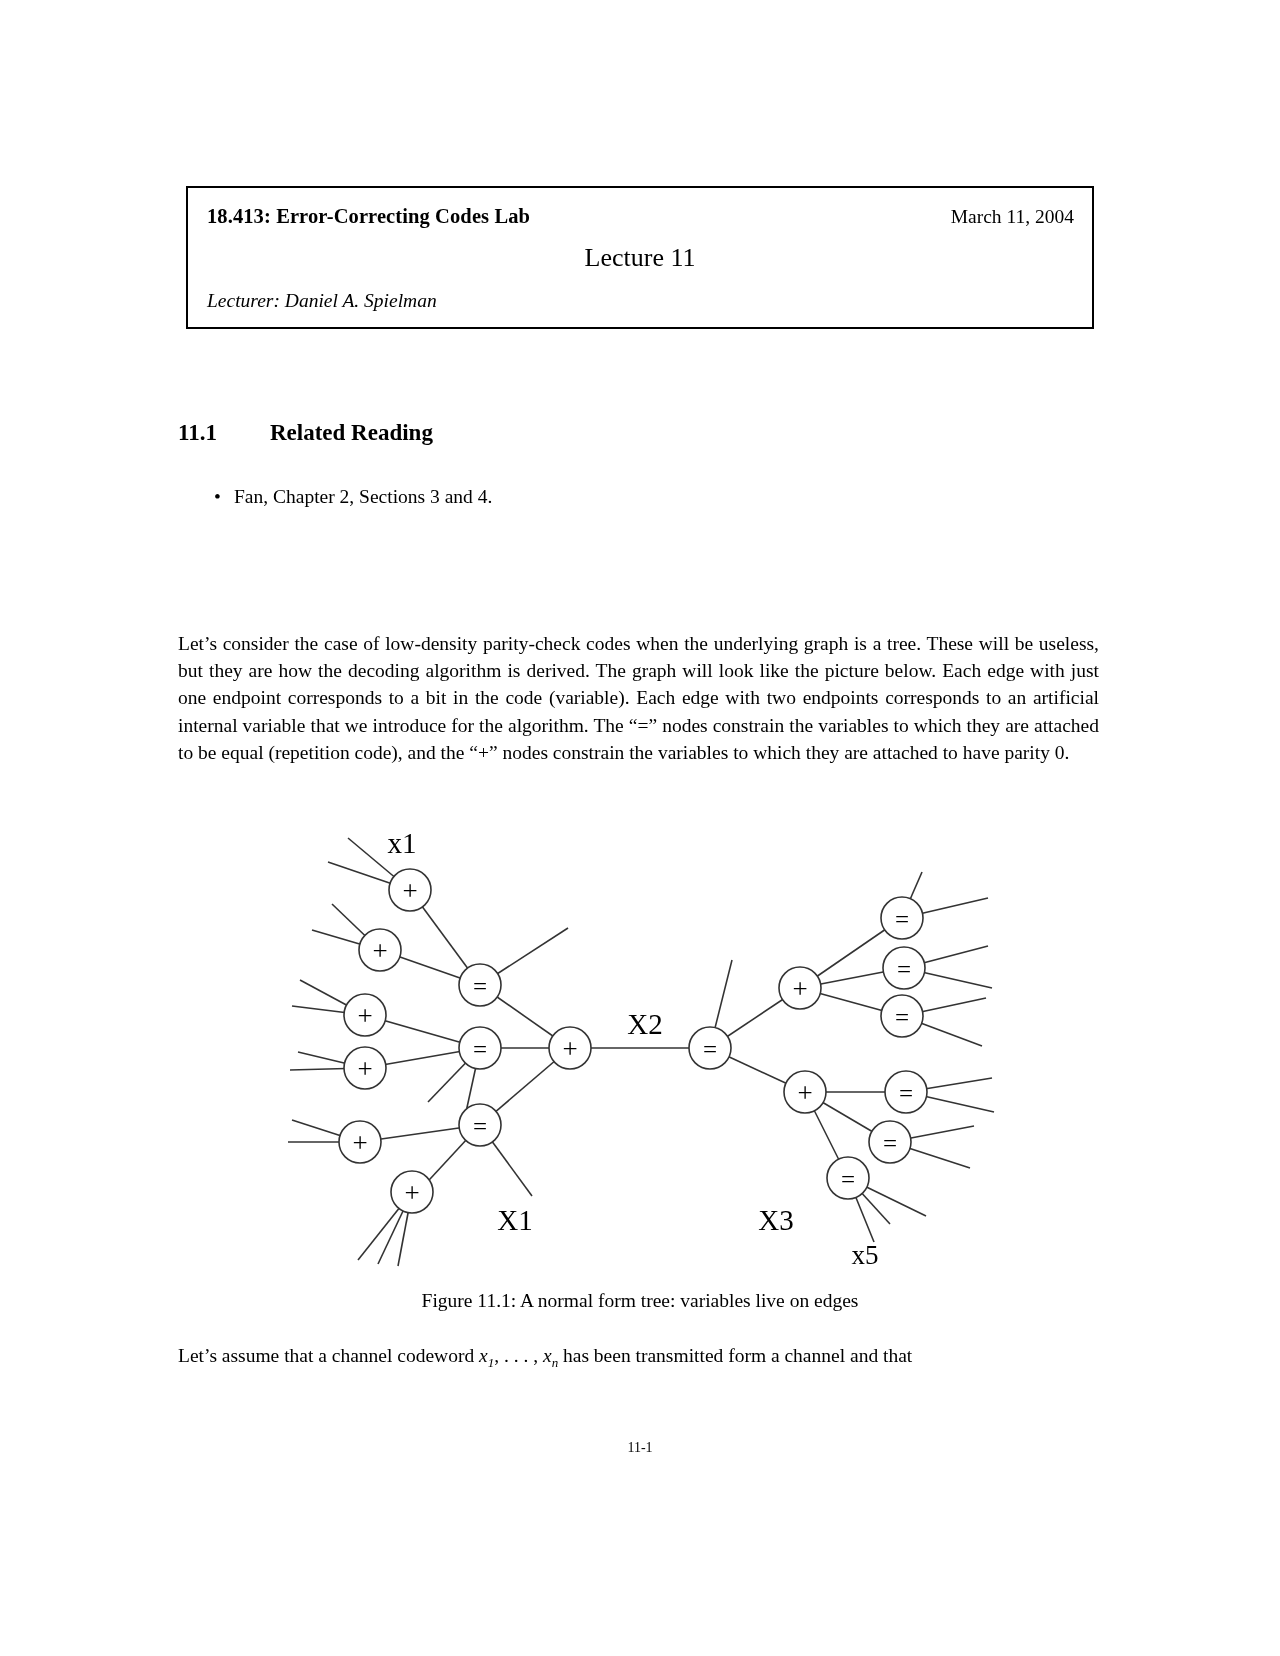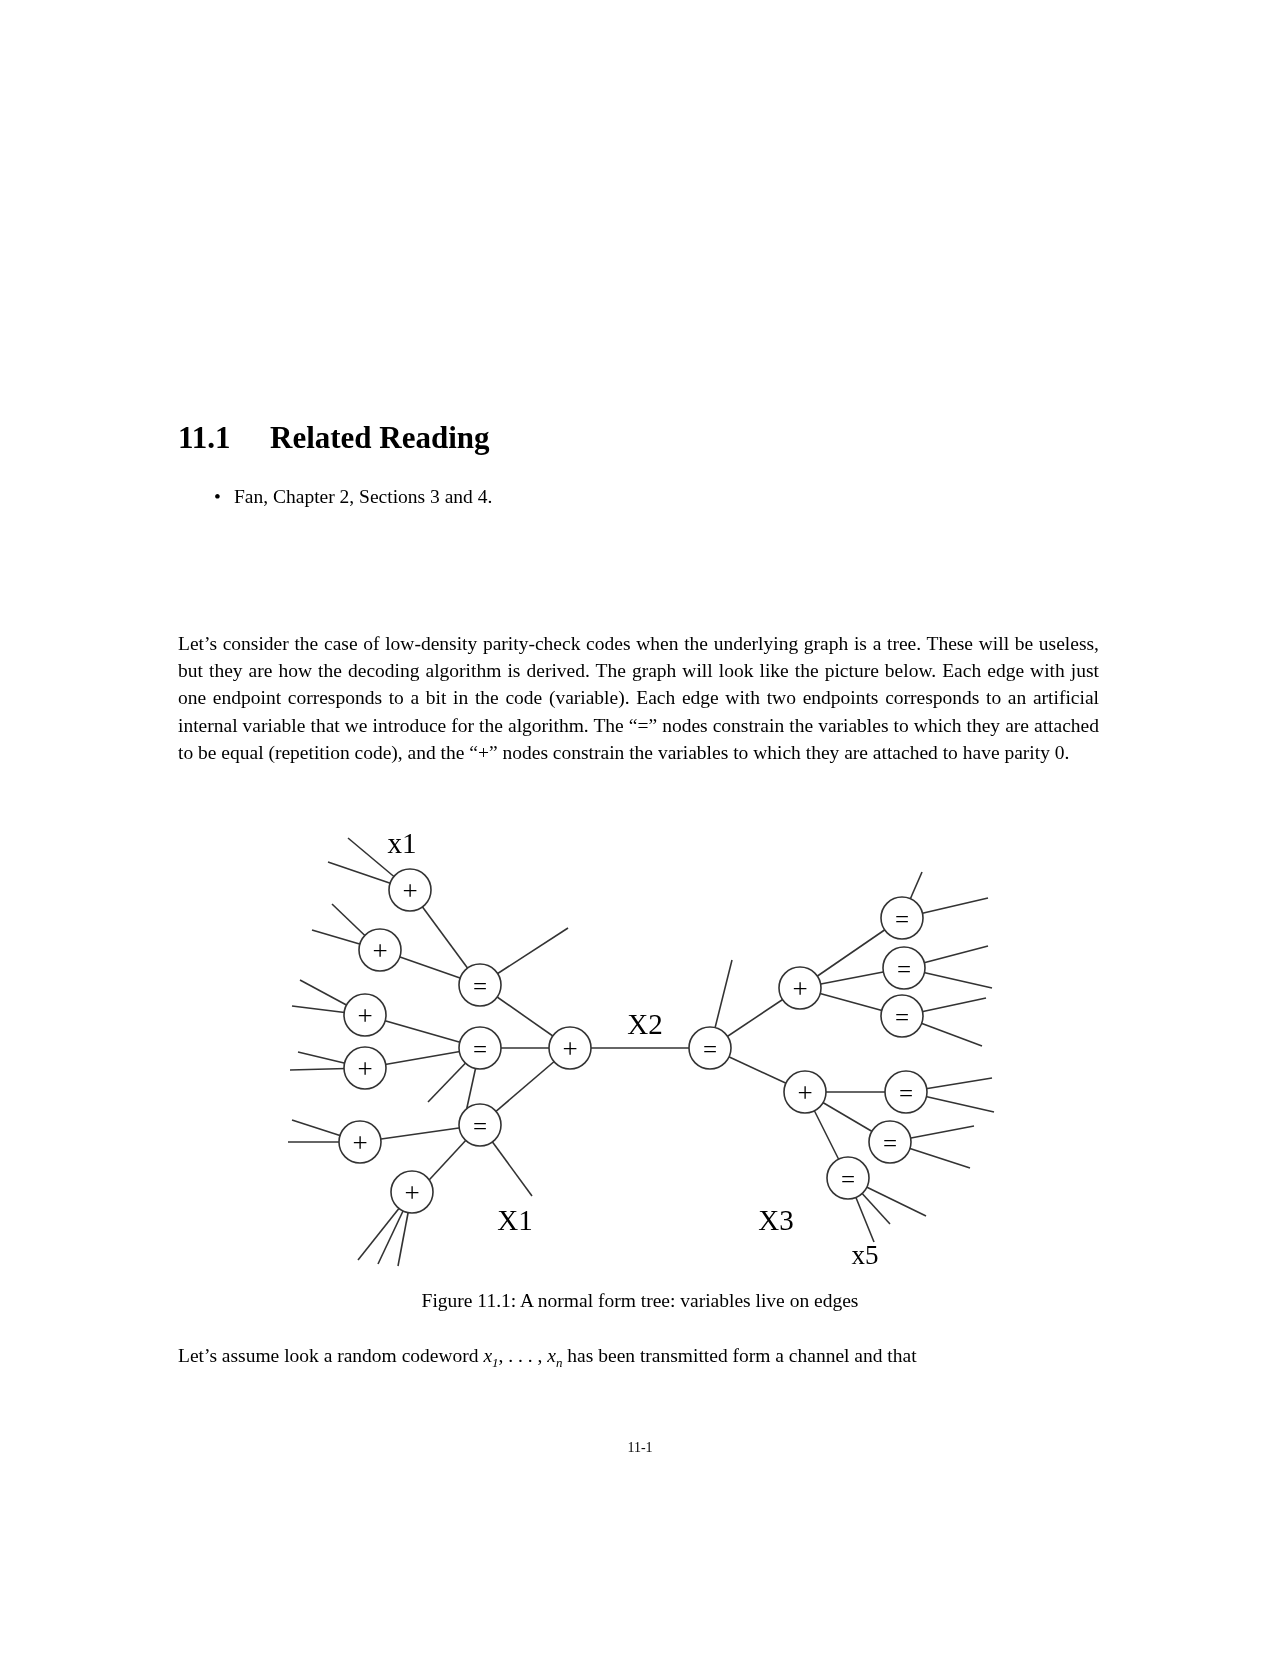--- a/index.html
+++ b/index.html
@@ -68,21 +68,21 @@
     top: 102px;
     font-style: italic;
     font-size: 19.5px;
     white-space: nowrap;
   }
 
   
   .section-head {
     position: absolute;
     font-weight: bold;
-    font-size: 31px;
+    font-size: 23px;
     white-space: nowrap;
   }
   .section-head .num {
     display: inline-block;
     width: 92px;
   }
   #sec-11-1 { left: 178px; top: 420px; }
   #sec-11-2 { left: 178px; top: 560px; }
 
   .bullet-list {
@@ -159,20 +159,28 @@
     top: 1440px;
     text-align: center;
     font-size: 14px;
   }
 </style>
 </head>
 <body>
 
 <div class="page">
 
+  <div class="header-box">
+    <div class="header-row">
+      <div class="course-id">18.413:  Error-Correcting Codes Lab</div>
+      <div class="header-date">March 11, 2004</div>
+    </div>
+    <div class="lecture-title">Lecture 11</div>
+    <div class="lecturer">Lecturer:  Daniel A. Spielman</div>
+  </div>
 
   <div class="section-head" id="sec-11-1">
     <span class="num">11.1</span><span>Related Reading</span>
   </div>
 
   <div class="bullet-list">
     <div class="bullet-item">
       <span class="dot">•</span>
       <span>Fan, Chapter 2, Sections 3 and 4.</span>
     </div>
@@ -341,18 +349,18 @@
       <text x="245" y="410" text-anchor="middle" font-size="29" font-family="Liberation Serif, serif" fill="#000">X1</text>
       <text x="375" y="214" text-anchor="middle" font-size="29" font-family="Liberation Serif, serif" fill="#000">X2</text>
       <text x="506" y="410" text-anchor="middle" font-size="29" font-family="Liberation Serif, serif" fill="#000">X3</text>
       <text x="595" y="444" text-anchor="middle" font-size="27" font-family="Liberation Serif, serif" fill="#000">x5</text>
     </svg>
   </div>
 
   <div class="figure-caption">Figure 11.1: A normal form tree: variables live on edges</div>
 
   <div class="closing-para">
-    <span>Let’s assume look a random codeword </span><span class="mathit">x</span><span class="sub">1</span><span>, . . . , </span><span class="mathit">x</span><span class="sub">n</span><span> has been transmitted form a channel and that</span>
+    <span>Let’s assume that a channel codeword </span><span class="mathit">x</span><span class="sub">1</span><span>, . . . , </span><span class="mathit">x</span><span class="sub">n</span><span> has been transmitted form a channel and that</span>
   </div>
 
   <div class="page-number">11-1</div>
 
 </div>
 
 </body></html>

